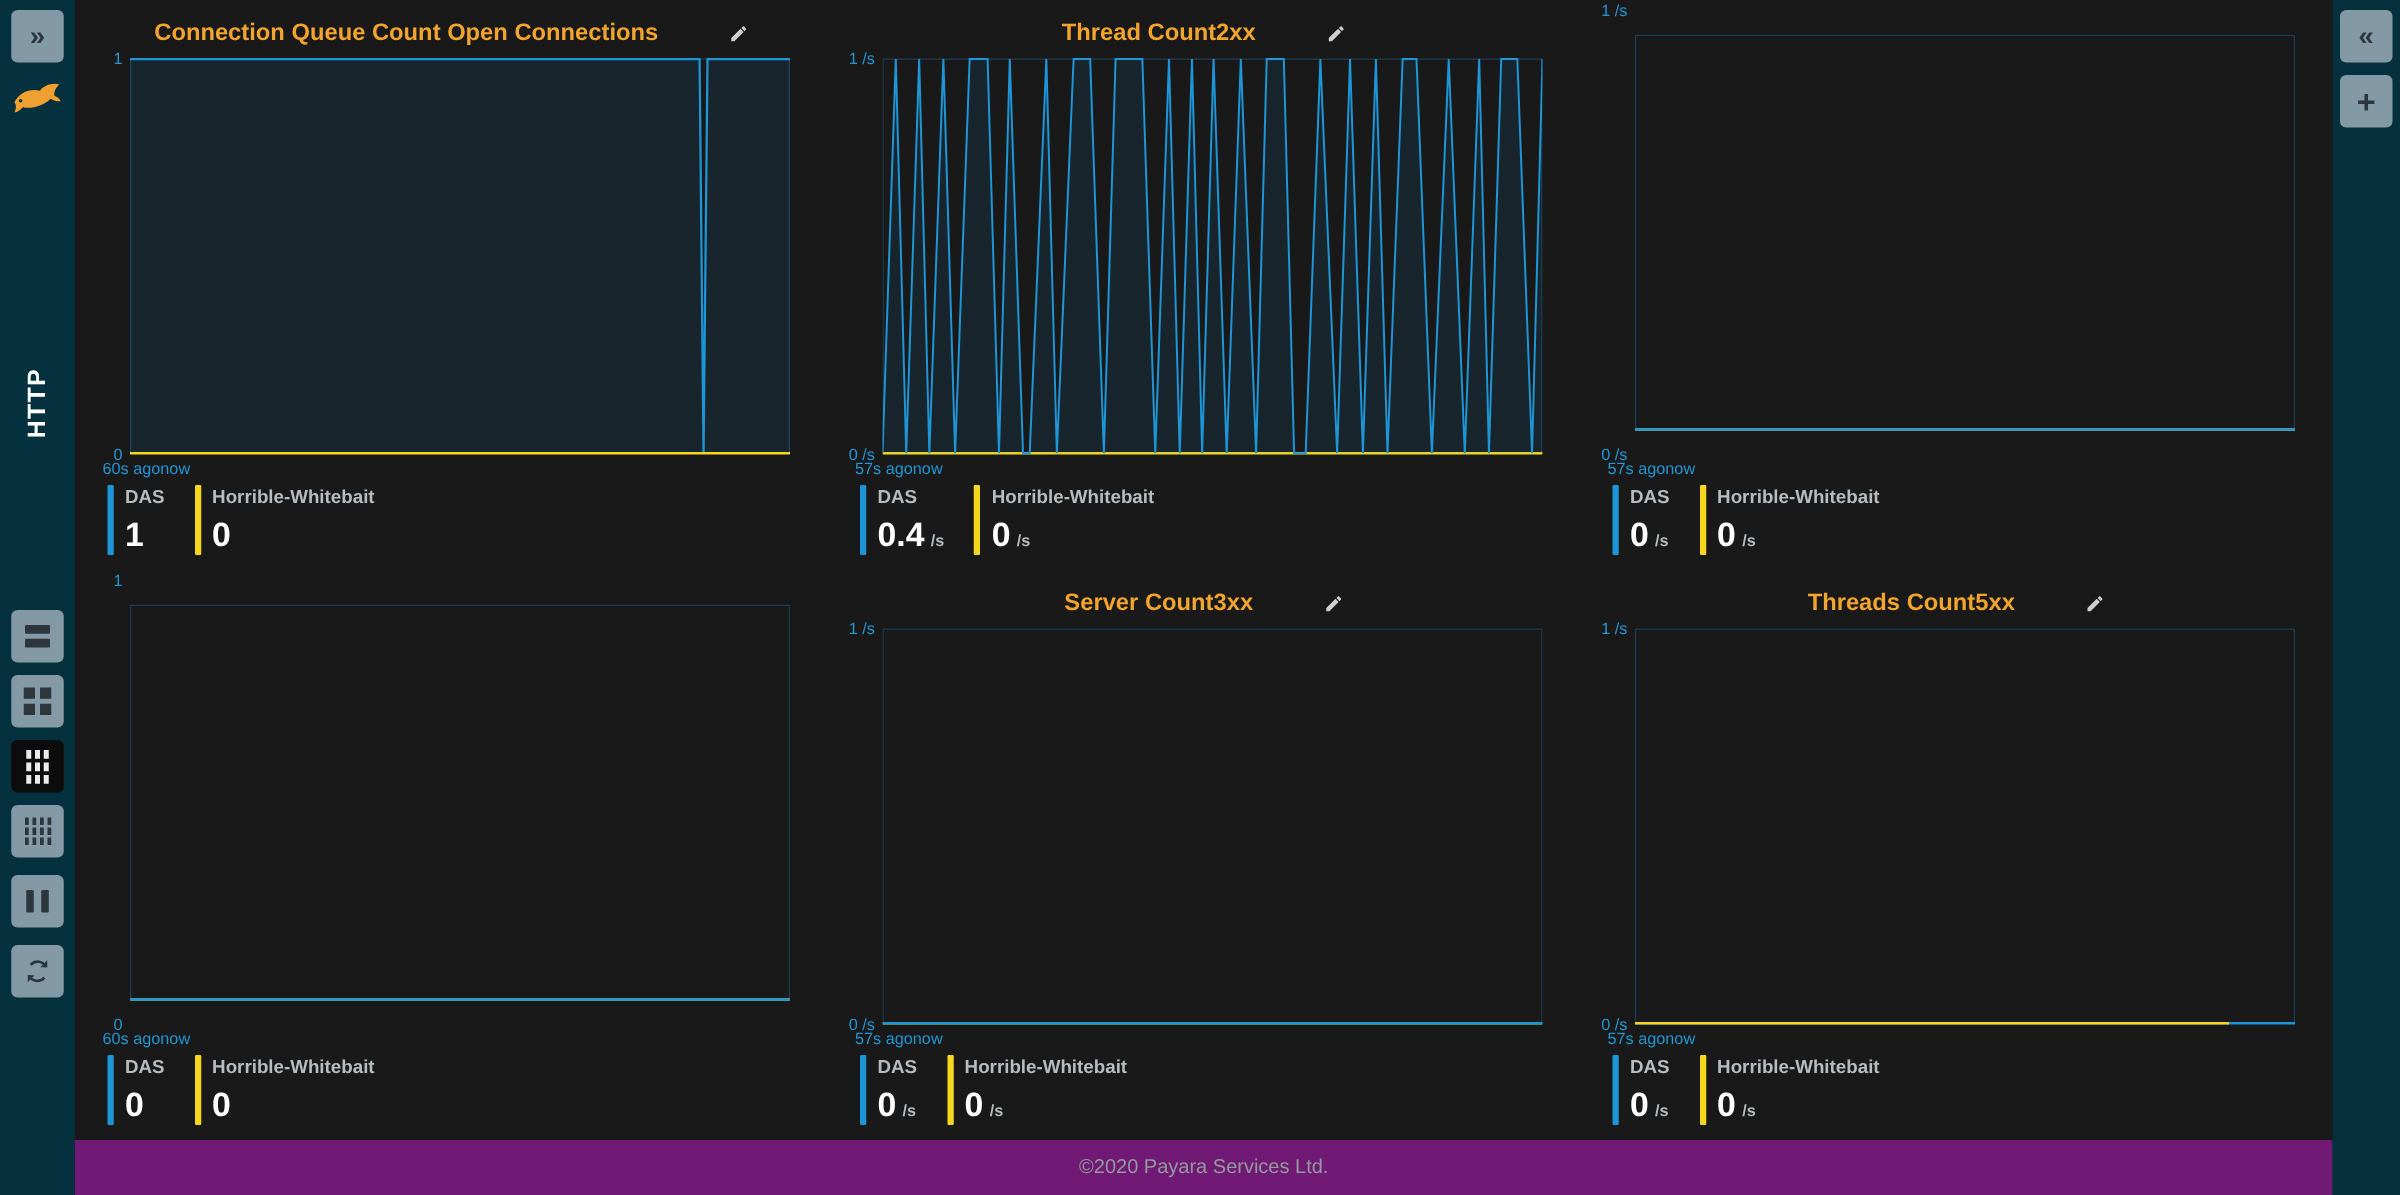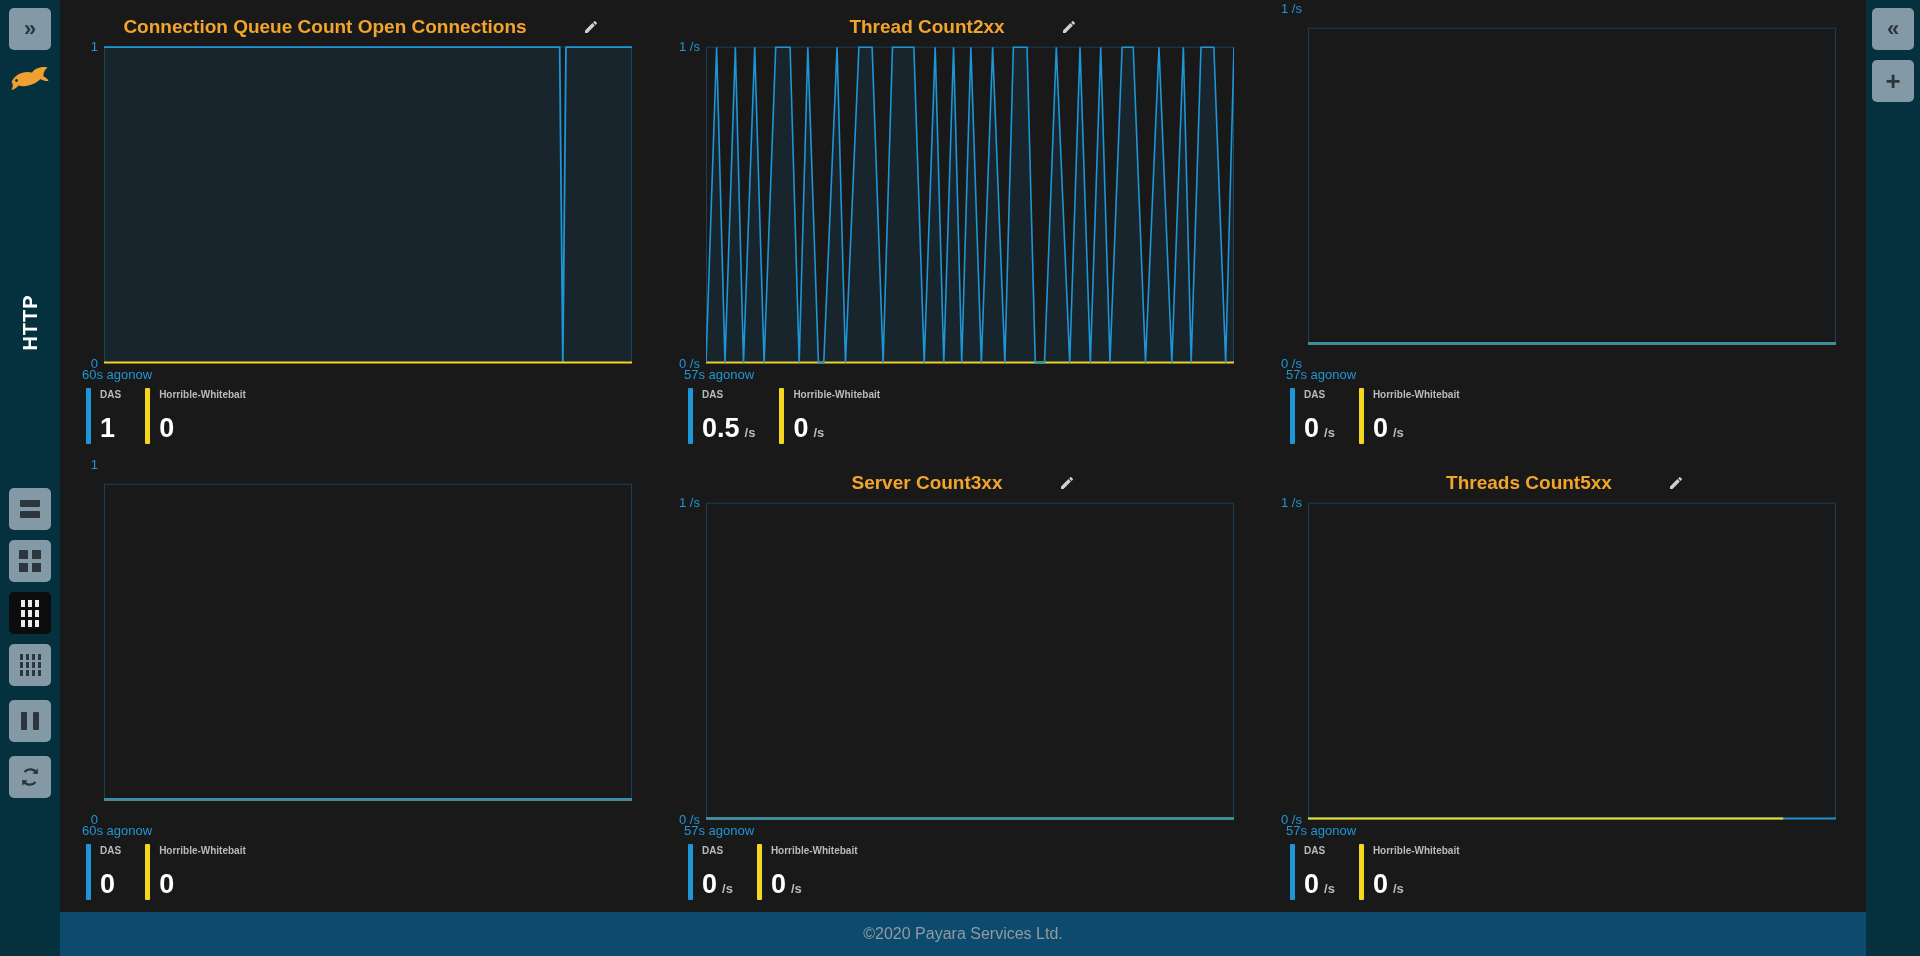--- a/index.html
+++ b/index.html
@@ -59,21 +59,21 @@
   .btn-plus { font-size:26px; font-weight:bold; line-height:1; }
 
   
   .content { flex:1; display:flex; flex-direction:column; min-width:0; }
   .charts-grid {
     flex:1; display:grid;
     grid-template-columns:repeat(3,1fr); grid-template-rows:1fr 1fr;
     min-height:0;
   }
   .footer {
-    height:44px; flex-shrink:0; background:#0c4a6e;
+    height:44px; flex-shrink:0; background:#701a75;
     display:flex; align-items:center; justify-content:center;
     color:#949a9e; font-size:16px;
   }
 
   
   .panel { display:flex; flex-direction:column; padding:8px 0 12px; min-width:0; min-height:0; }
   .panel-header {
     height:38px; flex-shrink:0;
     display:flex; align-items:center; justify-content:center; gap:56px;
   }
@@ -94,21 +94,21 @@
     margin:3px 30px 0 22px; height:18px; flex-shrink:0;
     font-size:13px; color:#2196d3;
   }
 
   .legend { display:flex; gap:24px; margin:3px 0 0 26px; height:56px; flex-shrink:0; }
   .legend-item { display:flex; }
   .legend-bar { width:5px; margin-right:9px; border-radius:1px; }
   .legend-bar.blue { background:#1d95d6; }
   .legend-bar.yellow { background:#f5d71f; }
   .legend-text { display:flex; flex-direction:column; justify-content:space-between; padding:1px 0; }
-  .legend-name { font-size:10px; font-weight:bold; color:#b6bcbf; line-height:1.15; white-space:nowrap; }
+  .legend-name { font-size:15px; font-weight:bold; color:#b6bcbf; line-height:1.15; white-space:nowrap; }
   .legend-value-row { display:flex; align-items:baseline; }
   .legend-value { font-size:27px; font-weight:bold; color:#ffffff; line-height:1.02; }
   .legend-unit { font-size:13px; font-weight:bold; color:#b6bcbf; margin-left:5px; }
   .legend-unit:empty { margin-left:0; }
 </style>
 </head>
 <body>
 
 <nav class="sidebar">
   <button class="icon-btn btn-expand btn-chevron">
@@ -261,21 +261,21 @@
       <div class="x-labels">
         <span>57s ago</span>
         <span>now</span>
       </div>
       <div class="legend">
         <div class="legend-item">
           <span class="legend-bar blue"></span>
           <div class="legend-text">
             <span class="legend-name">DAS</span>
             <span class="legend-value-row">
-                <span class="legend-value">0.5</span>
+                <span class="legend-value">0.4</span>
                 <span class="legend-unit">/s</span>
               </span>
           </div>
         </div>
         <div class="legend-item">
           <span class="legend-bar yellow"></span>
           <div class="legend-text">
             <span class="legend-name">Horrible-Whitebait</span>
             <span class="legend-value-row">
                 <span class="legend-value">0</span>

